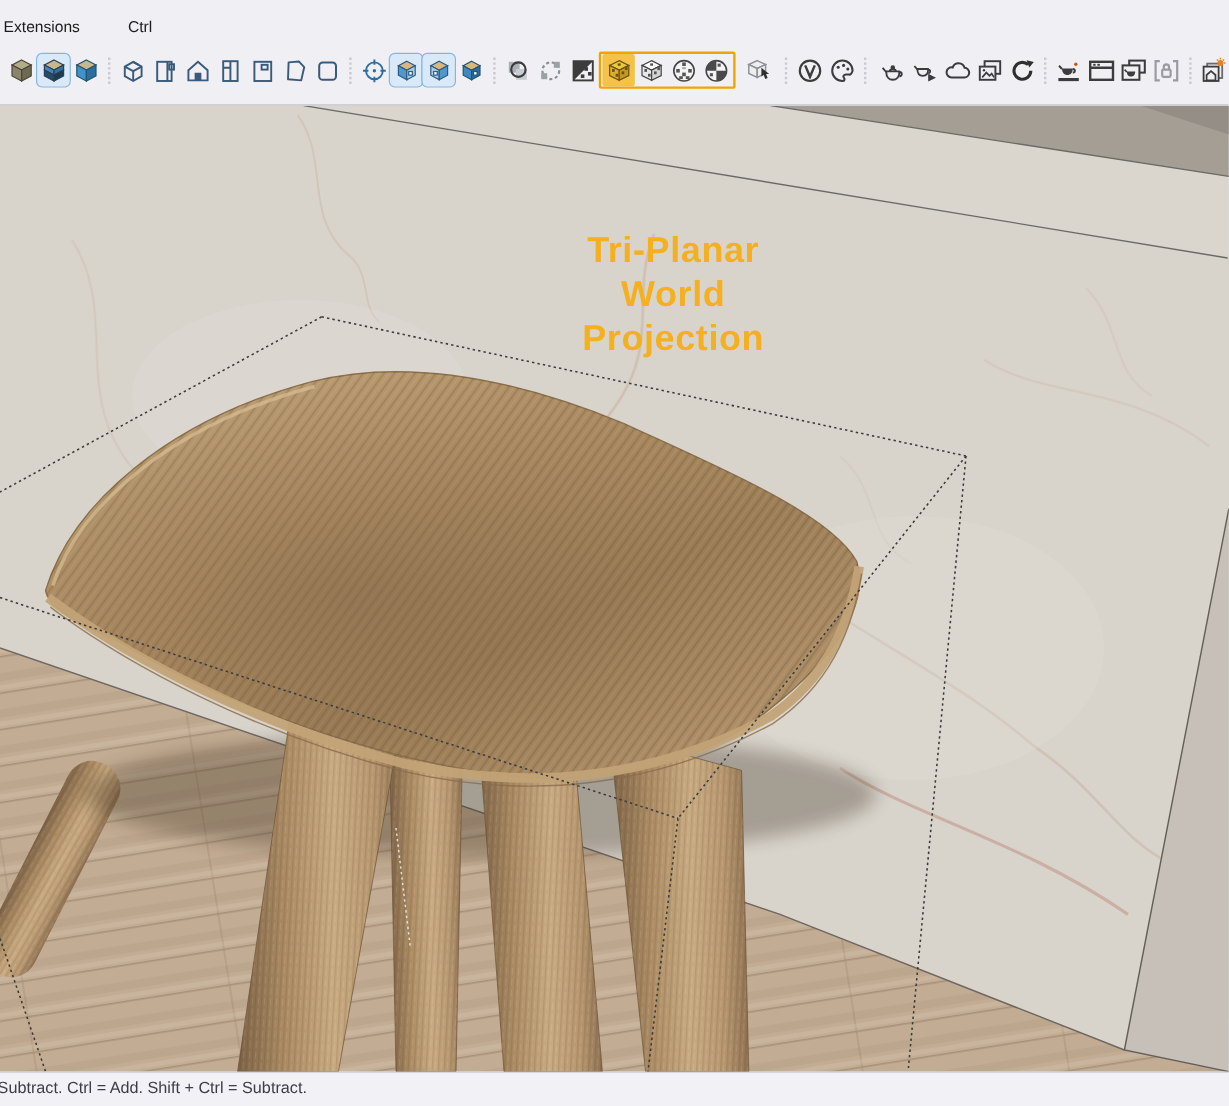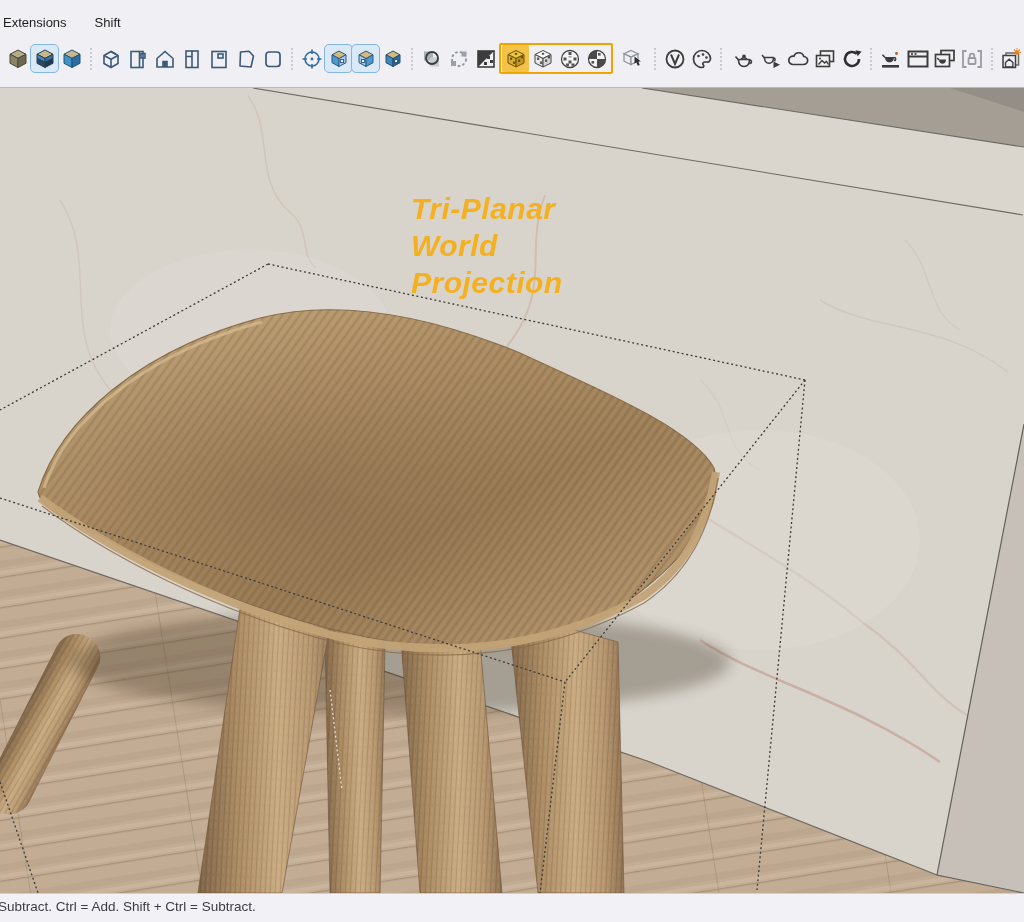--- a/index.html
+++ b/index.html
@@ -1,50 +1,50 @@
 <!DOCTYPE html>
 <html><head>
 <meta charset="utf-8">
 <style>
   html,body{margin:0;padding:0;background:#f0eff4;}
   *{box-sizing:border-box;}
   .app{position:relative;width:1024px;height:922px;overflow:hidden;background:#f0eff4;
        font-family:"Liberation Sans",sans-serif;}
   
-  .menubar{height:36px;padding:15px 0 0 3px;display:flex;gap:28px;background:#f0eff4;}
+  .menubar{height:36px;padding:15px 0 0 3px;display:flex;gap:40px;background:#f0eff4;}
   .menu-item{font-size:13px;color:#1c1c1c;cursor:default;}
   
   .toolbar{height:52px;display:flex;align-items:center;padding:0 0 6px 4px;background:#f0eff4;
            border-bottom:1px solid #b9b9c0;white-space:nowrap;overflow:hidden;}
   .tgroup{display:flex;align-items:center;}
   .sep{width:5px;height:22px;margin:0 5px;border-left:2px dotted #c9c9d2;}
   .tool{width:27px;height:27px;display:flex;align-items:center;justify-content:center;
         border-radius:4px;flex:0 0 auto;}
   .tool svg{display:block;}
   .tool.active-blue{background:#d9e9f8;outline:1px solid #84b6e2;}
   .vfb-group{display:flex;align-items:center;border:2px solid #f0a400;border-radius:2px;padding:0 1px;}
   .tool.active-yellow{background:#f3c246;border-radius:2px;}
   
   .viewport{position:relative;width:1024px;height:805px;background:#d8d4cc;overflow:hidden;}
   .viewport svg{position:absolute;left:0;top:0;}
-  .overlay-text{position:absolute;left:411px;top:102px;width:300px;
-     font-size:30px;line-height:37px;font-weight:800;letter-spacing:.5px;pointer-events:none;font-style:italic;}
+  .overlay-text{position:absolute;left:411px;top:102px;width:300px;text-align:center;
+     font-size:30px;line-height:37px;font-weight:800;letter-spacing:.5px;pointer-events:none;}
   
   .statusbar{height:29px;background:#f2f1f6;border-top:1px solid #cfcfd8;
      font-size:13.5px;color:#3c3c46;padding:5px 0 0 0;}
   .statusbar span{margin-left:-2px;}
 </style>
 </head>
 <body>
 
 <div class="app">
 
   <div class="menubar">
     <span class="menu-item">Extensions</span>
-    <span class="menu-item">Shift</span>
+    <span class="menu-item">Ctrl</span>
   </div>
 
   <div class="toolbar">
 
     <div class="tgroup">
       <span class="tool">
         <svg width="24" height="24">
             <g stroke="#4a463a" stroke-width="1">
           <path d="M12 3 L20 7.2 L12 11.4 L4 7.2 Z" fill="#b3ac88"></path>
           <path d="M4 7.2 L12 11.4 L12 20.5 L4 16.3 Z" fill="#8a8468"></path>

